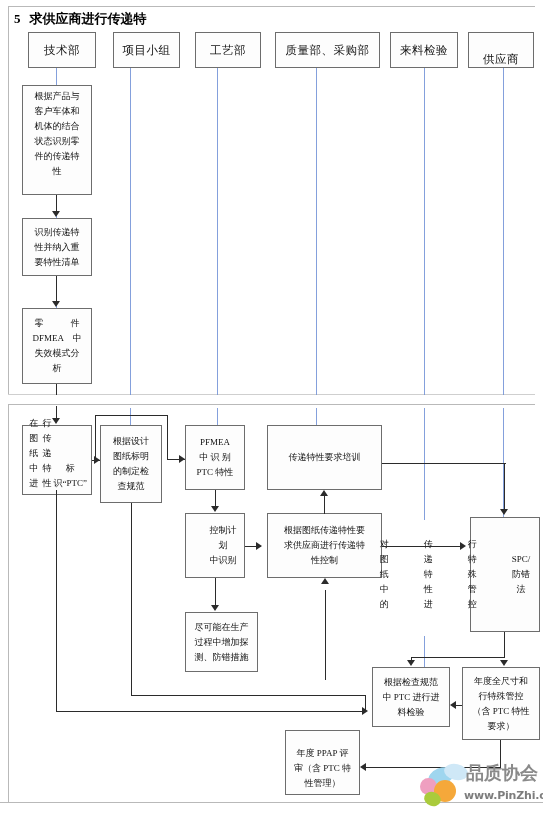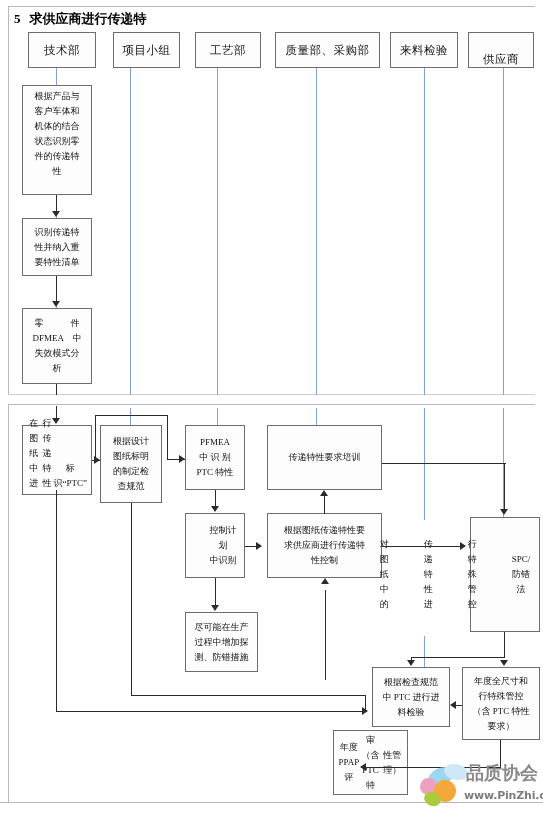--- a/index.html
+++ b/index.html
@@ -180,21 +180,21 @@
       <span>料检验</span>
   </div>
 
   <div class="box bx" style="left:462px;top:667px;width:78px;height:73px;flex-direction:column;justify-content:center;">
     <span>年度全尺寸和</span>
       <span>行特殊管控</span>
       <span>（含 PTC 特性</span>
       <span>要求）</span>
   </div>
 
-  <div class="box bx" style="left:285px;top:730px;width:75px;height:65px;flex-direction:row;justify-content:flex-start;margin-left:48px;">
+  <div class="box bx" style="left:285px;top:730px;width:75px;height:65px;flex-direction:column;justify-content:flex-end;">
     <span>年度 PPAP 评</span>
       <span>审（含 PTC 特</span>
       <span>性管理）</span>
   </div>
 
   <div class="ln h" style="left:92px;top:460px;width:8px;"></div>
   <div class="arr arr-r" style="left:94px;top:456px;"></div>
 
   <div class="ln v" style="left:95px;top:415px;height:46px;"></div>
   <div class="ln h" style="left:95px;top:415px;width:73px;"></div>

